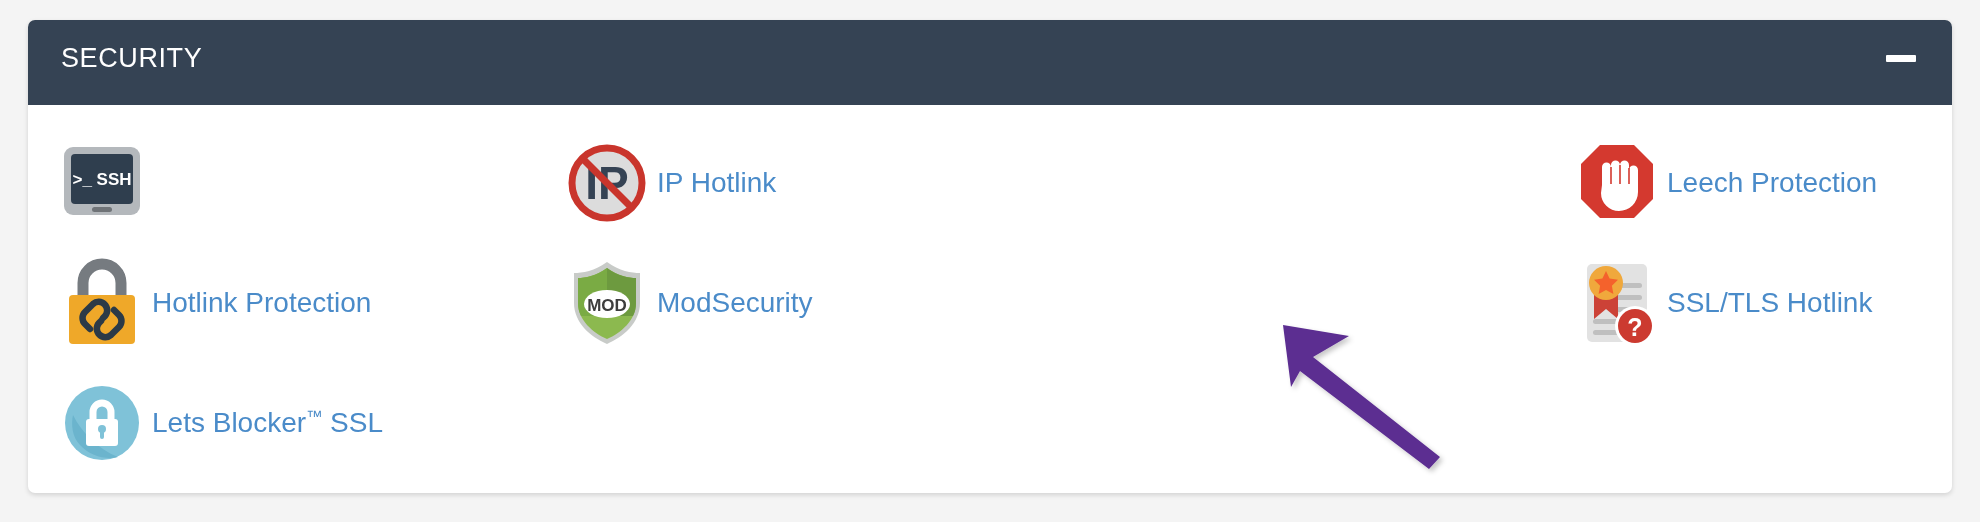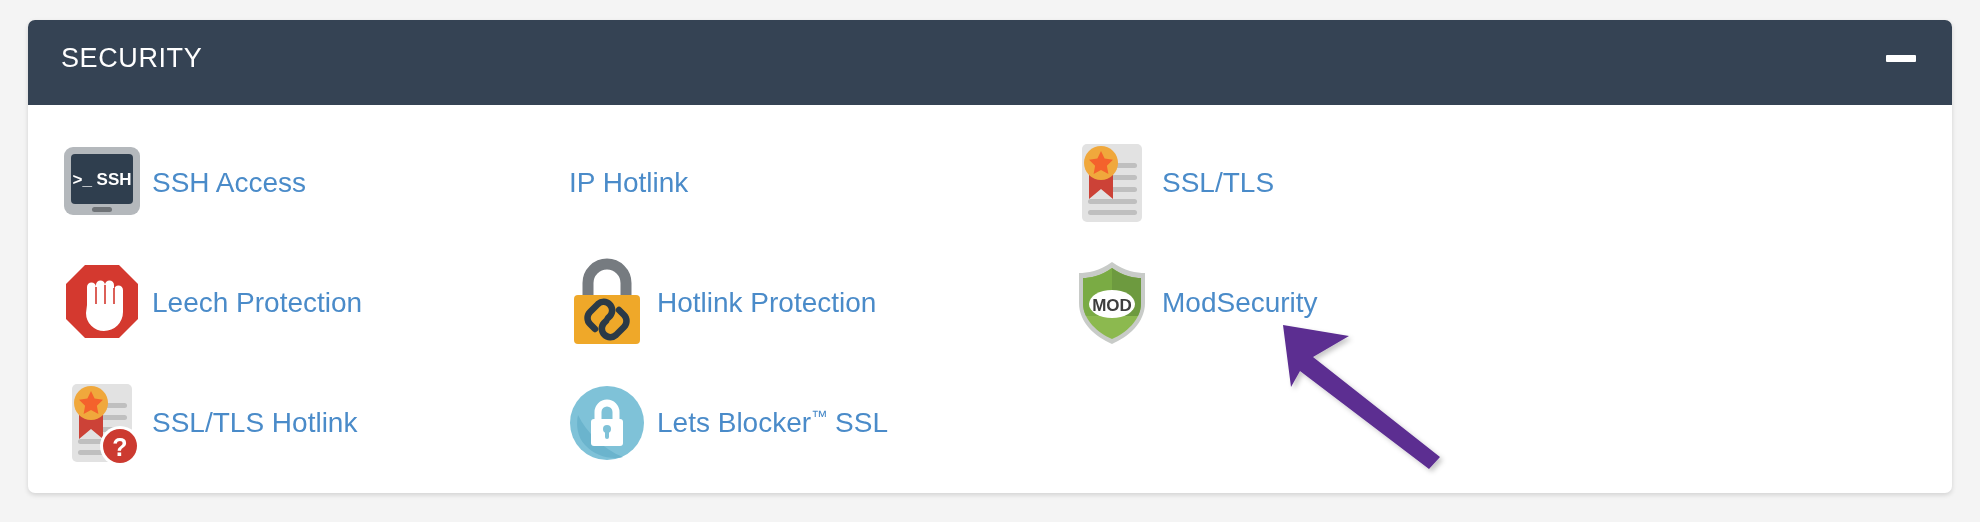--- a/index.html
+++ b/index.html
@@ -127,43 +127,34 @@
 
       <div class="item">
         <div class="item-icon">
           <svg width="88" height="92" viewBox="0 0 88 92">
             <rect x="4" y="10" width="76" height="68" rx="9" fill="#b4b8bc"></rect>
             <rect x="11" y="17" width="62" height="50" rx="4" fill="#2f3e4e"></rect>
             <text x="42" y="48" font-family="'Liberation Sans', sans-serif" font-size="17" font-weight="bold" fill="#ffffff" text-anchor="middle">&gt;_ SSH</text>
             <rect x="32" y="70" width="20" height="5" rx="2.5" fill="#6f7377"></rect>
           </svg>
         </div>
-        <div class="item-label">SSH Access</div>
-      </div>
-
-      <div class="item">
+      </div>
+
+      <div class="item">
+        <div class="item-icon">
+          <svg width="88" height="92" viewBox="0 0 88 92">
+            <circle cx="42" cy="46" r="32" fill="#dcdcdc"></circle>
+            <text x="42" y="62" font-family="'Liberation Sans', sans-serif" font-size="46" font-weight="bold" fill="#354354" text-anchor="middle">IP</text>
+            <circle cx="42" cy="46" r="35" fill="none" stroke="#c9352c" stroke-width="7"></circle>
+            <line x1="19" y1="23" x2="65" y2="69" stroke="#c9352c" stroke-width="7" stroke-linecap="butt"></line>
+          </svg>
+        </div>
         <div class="item-label">IP Hotlink</div>
       </div>
 
-      <div class="item">
-        <div class="item-icon">
-          <svg width="88" height="92" viewBox="0 0 88 92">
-            <rect x="12" y="7" width="60" height="78" rx="5" fill="#e2e2e2"></rect>
-            <rect x="40" y="26" width="27" height="5" rx="2.5" fill="#bfbfbf"></rect>
-            <rect x="40" y="38" width="27" height="5" rx="2.5" fill="#bfbfbf"></rect>
-            <rect x="40" y="50" width="27" height="5" rx="2.5" fill="#bfbfbf"></rect>
-            <rect x="18" y="62" width="49" height="5" rx="2.5" fill="#bfbfbf"></rect>
-            <rect x="18" y="73" width="49" height="5" rx="2.5" fill="#bfbfbf"></rect>
-            <path d="M19 32 L43 32 L43 62 L31 52 L19 62 Z" fill="#cc4237"></path>
-            <circle cx="31" cy="26" r="17" fill="#f0a83c"></circle>
-            <path d="M31 14 L34.6 21.6 L43 22.8 L36.9 28.7 L38.4 37 L31 33.1 L23.6 37 L25.1 28.7 L19 22.8 L27.4 21.6 Z" fill="#f4622c"></path>
-          </svg>
-        </div>
-        <div class="item-label">SSL/TLS</div>
-      </div>
       <div></div>
 
       <div class="item">
         <div class="item-icon">
           <svg width="88" height="92" viewBox="0 0 88 92">
             <polygon points="25,8 59,8 78,27 78,62 59,81 25,81 6,62 6,27" fill="#d4392f"></polygon>
             <path d="M27 48 L27 30 a4.5 4.5 0 0 1 9 0 L36 28 a4.5 4.5 0 0 1 9 0 L45 28 a4.5 4.5 0 0 1 9 0 L54 33 a4.5 4.5 0 0 1 9 0 L63 55 a19 19 0 0 1 -19 19 a18 18 0 0 1 -18 -18 Z" fill="#ffffff"></path>
             <g stroke="#d4392f" stroke-width="1.6">
               <line x1="36" y1="30" x2="36" y2="47"></line>
               <line x1="45" y1="28" x2="45" y2="47"></line>

